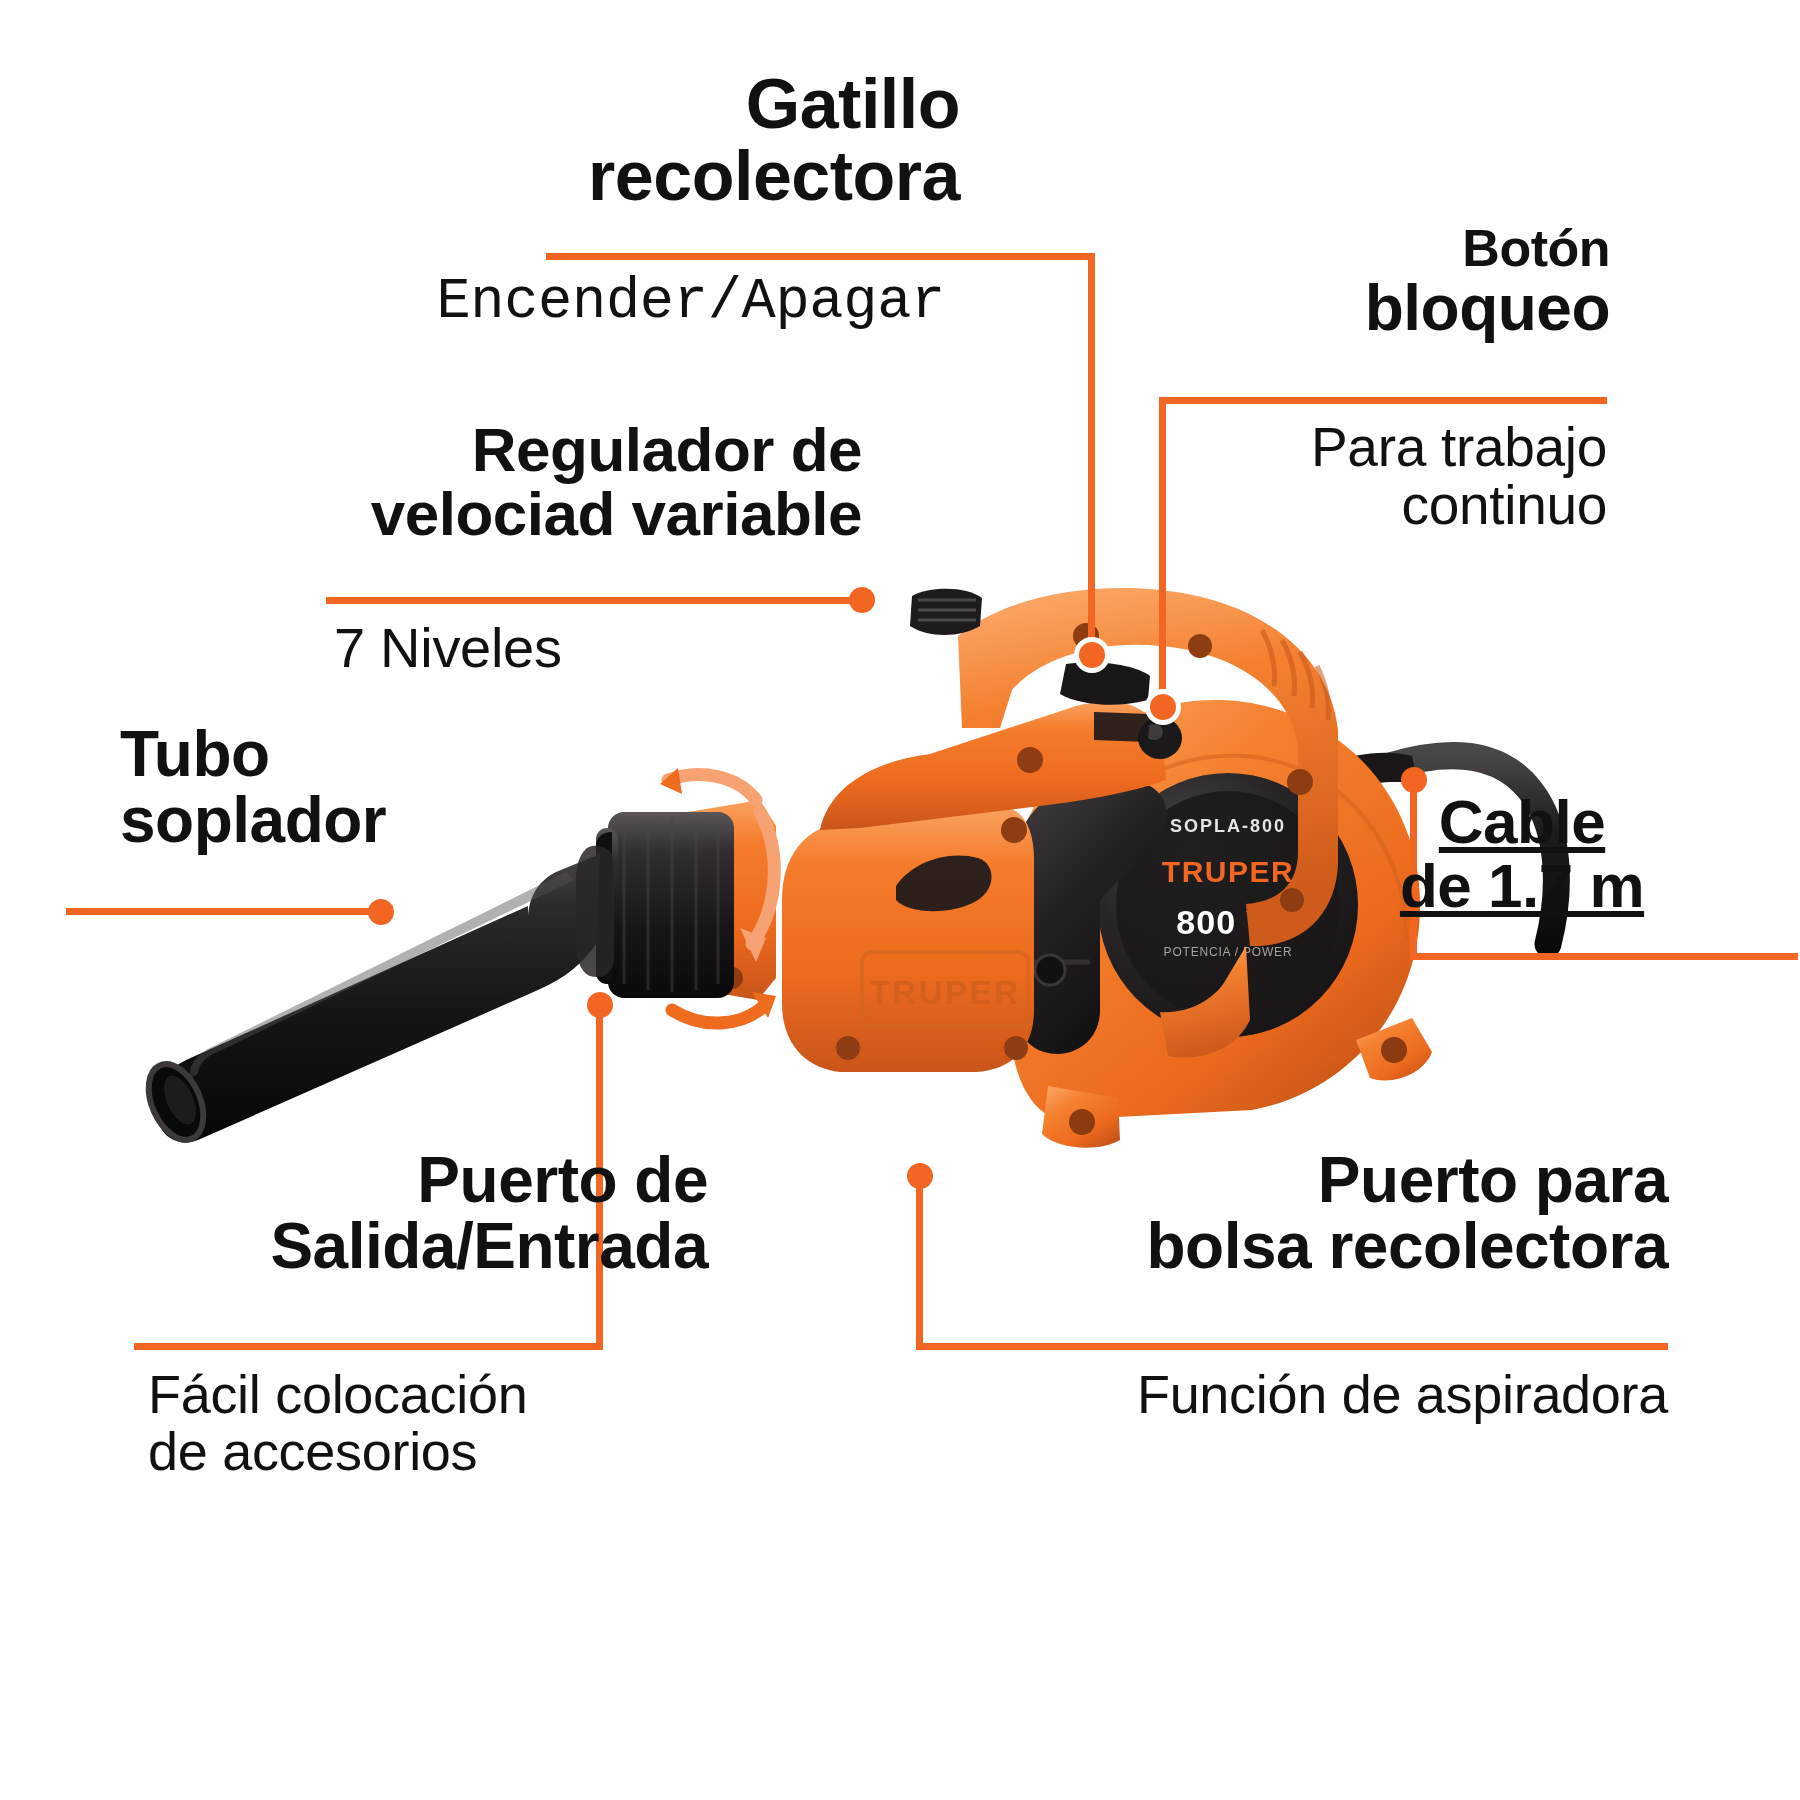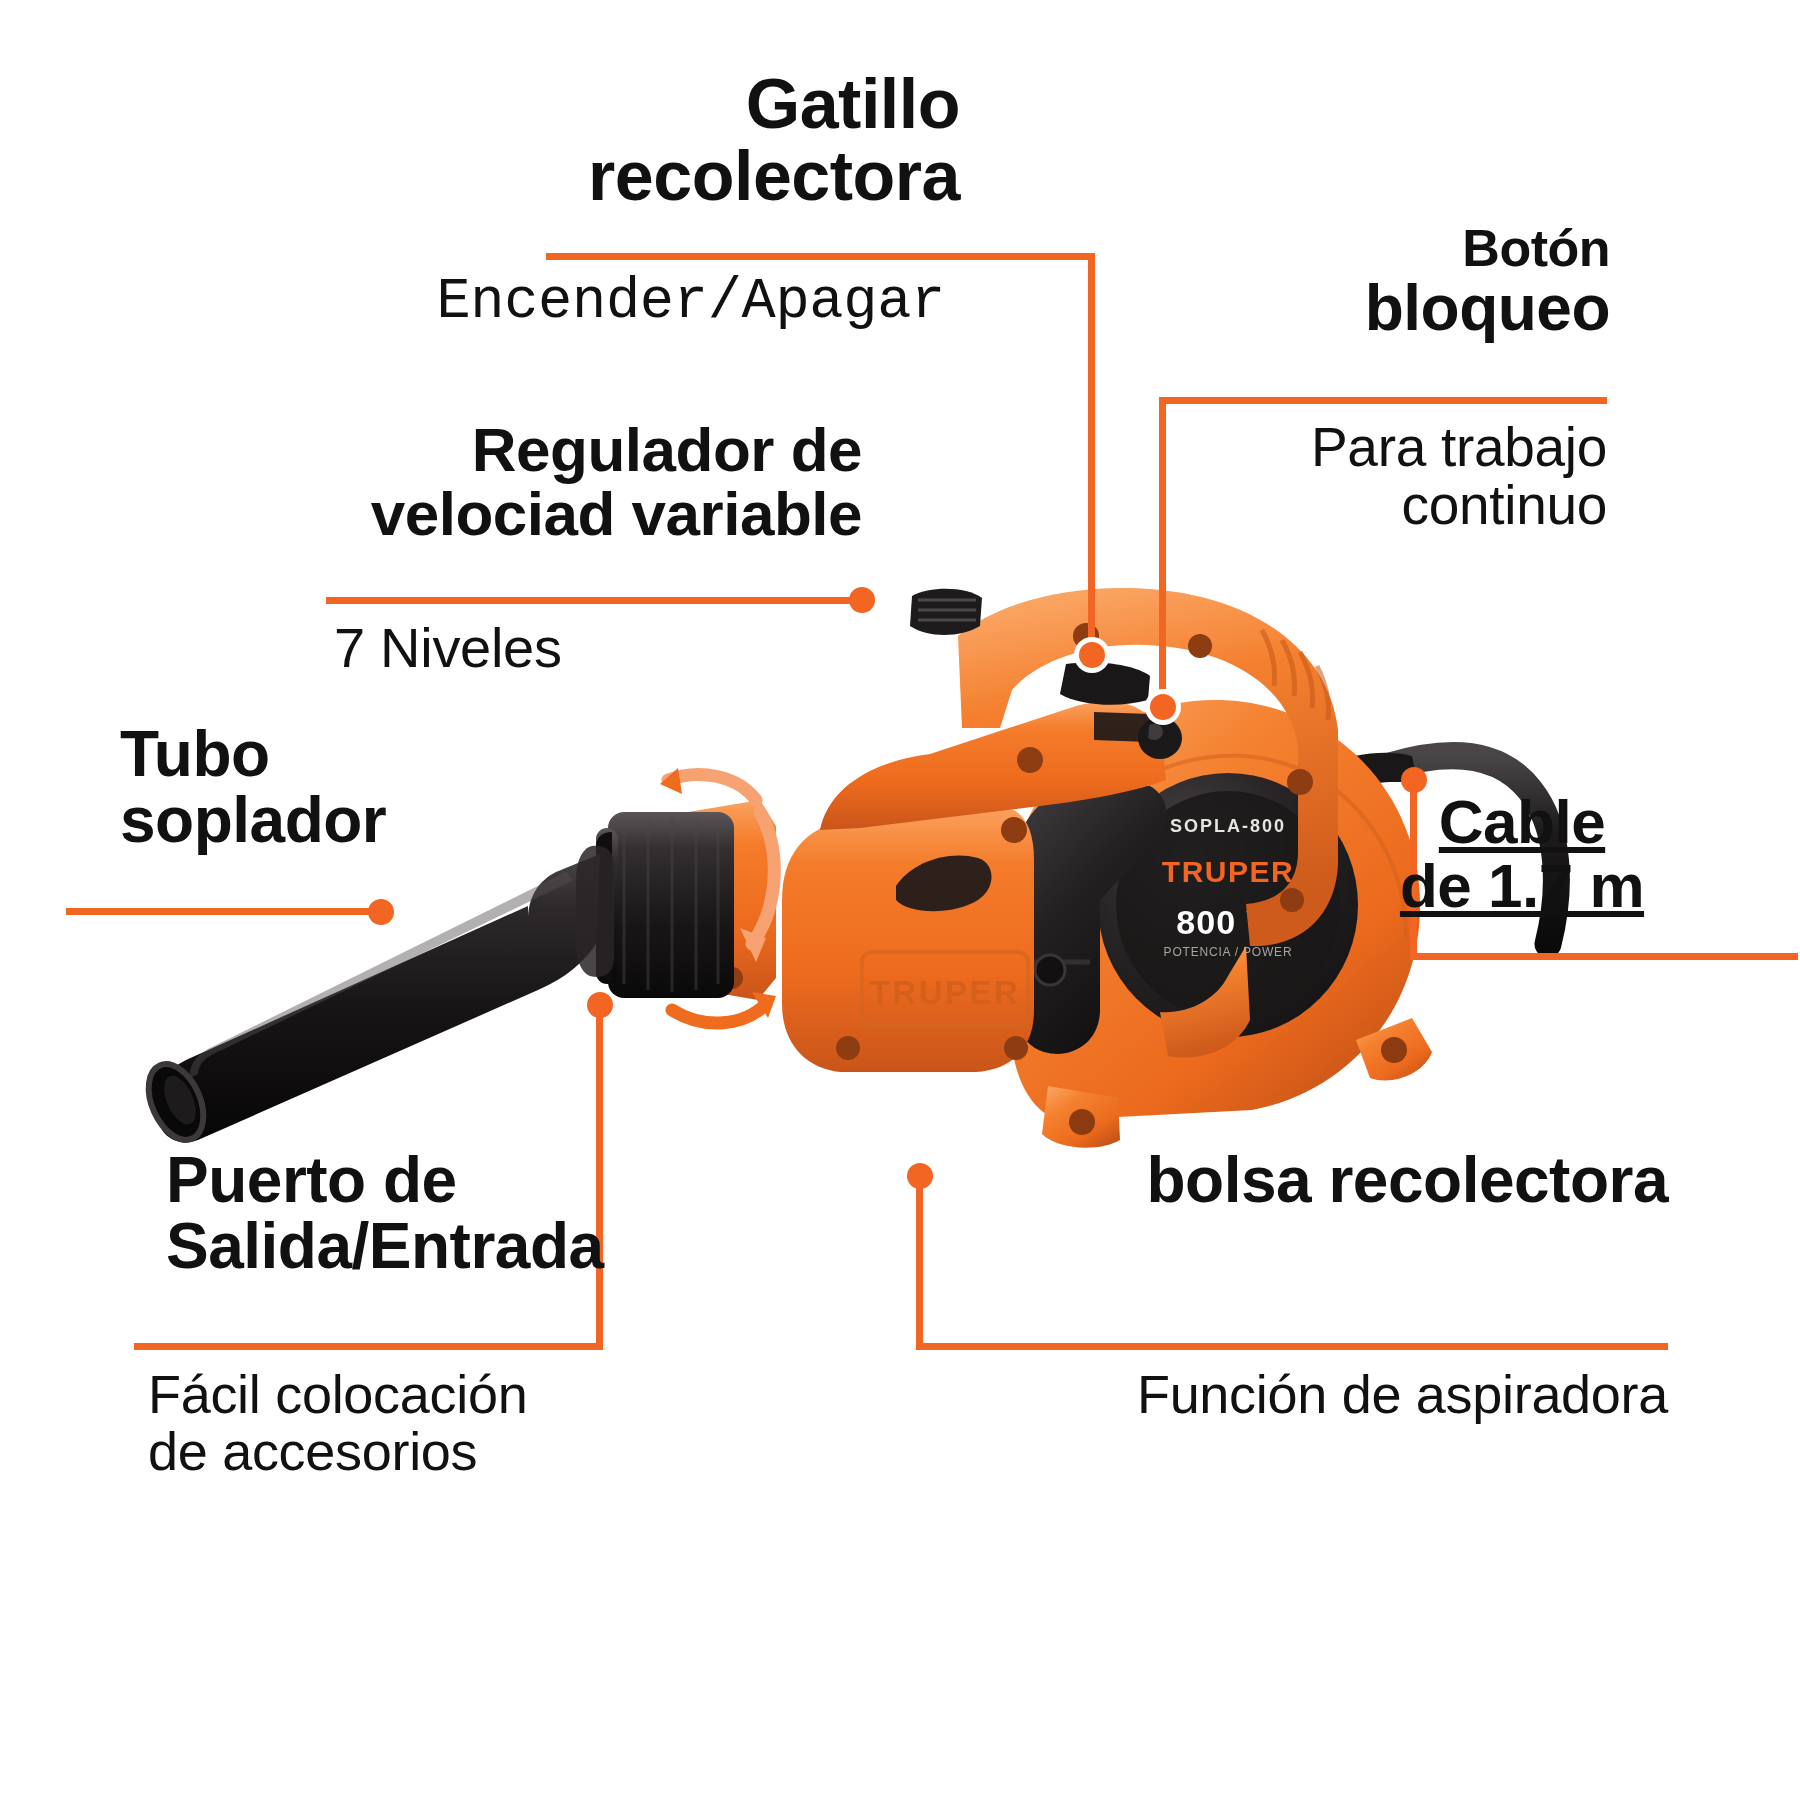--- a/index.html
+++ b/index.html
@@ -280,27 +280,28 @@
   <div class="callout t-left" style="left:88px;top:722px;width:470px;margin-left:32px;">
     <div class="c-title" style="font-size:64px;">Tubo</div>
     <div class="c-title" style="font-size:64px;">soplador</div>
   </div>
 
   <div class="callout t-center" style="left:1252px;top:790px;width:540px;text-decoration:underline;">
     <div class="c-title" style="font-size:62px;">Cable</div>
     <div class="c-title" style="font-size:62px;">de 1.7 m</div>
   </div>
 
-  <div class="callout t-left" style="left:166px;top:1148px;width:560px;">
+  <div class="callout t-left" style="left:148px;top:1148px;width:560px;text-align:right;">
     <div class="c-title" style="font-size:64px;">Puerto de</div>
     <div class="c-title" style="font-size:64px;">Salida/Entrada</div>
   </div>
   <div class="callout t-left" style="left:148px;top:1366px;width:560px;">
     <div class="c-sub" style="font-size:54px;">Fácil colocación</div>
     <div class="c-sub" style="font-size:54px;">de accesorios</div>
   </div>
 
   <div class="callout t-right" style="left:890px;top:1148px;width:778px;">
+    <div class="c-title" style="font-size:64px;">Puerto para</div>
     <div class="c-title" style="font-size:64px;">bolsa recolectora</div>
   </div>
   <div class="callout t-right c-sub" style="left:890px;top:1366px;width:778px;font-size:54px;">Función de aspiradora</div>
 
 </div>
 
 </body></html>

